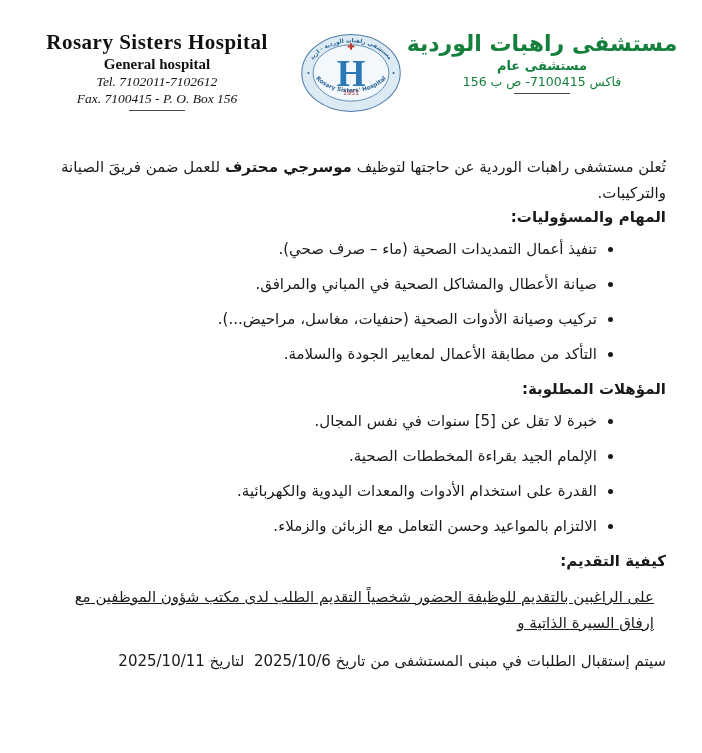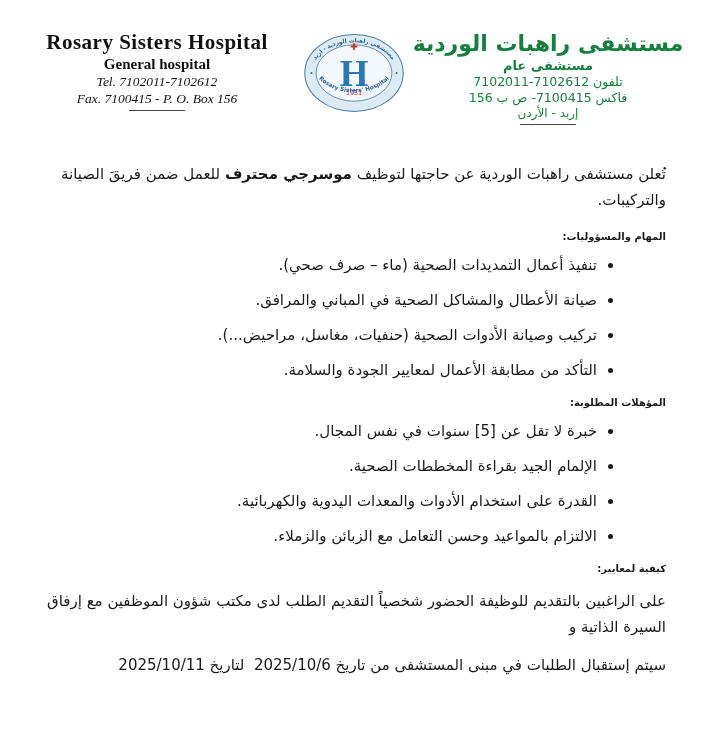--- a/index.html
+++ b/index.html
@@ -7,21 +7,21 @@
     position:relative;
     width:702px; height:753px;
     background:#ffffff;
     color:#1a1a1a;
     font-family:"DejaVu Sans", sans-serif;
     overflow:hidden;
   }
   
   .header {
     display:flex;
-    justify-content:space-between;
+    justify-content:flex-start;
     align-items:flex-start;
     padding:30px 18px 0 18px;
   }
   .h-en {
     width:278px;
     text-align:center;
     font-family:"Liberation Serif","DejaVu Serif",serif;
     color:#111;
   }
   .h-en .name   { font-size:21px; font-weight:bold; line-height:25px; letter-spacing:.5px; }
@@ -61,29 +61,29 @@
     direction:rtl;
     text-align:right;
     padding:0 36px 0 36px;
     margin-top:36px;
     font-size:15px;
   }
   .intro { line-height:26px; margin:0; }
   .intro b { font-weight:bold; }
   .sec-h {
     font-weight:bold;
-    font-size:10px;
-    margin:18px 0 14px 0;
+    font-size:15px;
+    margin:2px 0 14px 0;
   }
   ul.blist {
     margin:13px; padding:0 56px 0 0;
     list-style:disc;
   }
   ul.blist li { margin-bottom:17px; line-height:18px; }
-  .apply-p { line-height:26px; margin:0; }
+  .apply-p { line-height:26px; margin:12px;text-decoration:underline; }
   .dates {
     margin-top:14px;
     line-height:22px;
     white-space:pre-wrap;
   }
 </style>
 </head>
 <body>
 
 <div class="page">
@@ -114,23 +114,21 @@
         <text x="50" y="53" text-anchor="middle" font-family="Liberation Serif, DejaVu Serif, serif" font-size="36" font-weight="bold" fill="#2b78b9">H</text>
         <text x="50" y="61.5" text-anchor="middle" font-size="6.2" fill="#b03030">1951</text>
         <circle cx="8.5" cy="40" r="1" fill="#2b6396"></circle>
         <circle cx="91.5" cy="40" r="1" fill="#2b6396"></circle>
       </svg>
     </div>
 
     <div class="h-ar">
       <div class="name">مستشفى راهبات الوردية</div>
       <div class="sub">مستشفى عام</div>
-      <div class="tel">تلفون 7102612-7102011</div>
       <div class="fax">فاكس 7100415- ص ب 156</div>
-      <div class="loc">إربد - الأردن</div>
       <div class="rule"></div>
     </div>
   </div>
 
 
   <div class="content">
 
     <p class="intro"><span>تُعلن مستشفى راهبات الوردية عن حاجتها لتوظيف </span><b>موسرجي محترف</b><span> للعمل ضمن فريقَ الصيانة والتركيبات.</span></p>
 
     <div class="sec-h">المهام والمسؤوليات:</div>
@@ -142,19 +140,19 @@
     </ul>
 
     <div class="sec-h">المؤهلات المطلوبة:</div>
     <ul class="blist">
       <li>خبرة لا تقل عن [5] سنوات في نفس المجال.</li>
       <li>الإلمام الجيد بقراءة المخططات الصحية.</li>
       <li>القدرة على استخدام الأدوات والمعدات اليدوية والكهربائية.</li>
       <li>الالتزام بالمواعيد وحسن التعامل مع الزبائن والزملاء.</li>
     </ul>
 
-    <div class="sec-h">كيفية لمعايير:</div>
+    <div class="sec-h">كيفية التقديم:</div>
     <p class="apply-p">على الراغبين بالتقديم للوظيفة الحضور شخصياً التقديم الطلب لدى مكتب شؤون الموظفين مع إرفاق السيرة الذاتية و</p>
 
     <div class="dates">سيتم إستقبال الطلبات في مبنى المستشفى من تاريخ 2025/10/6  لتاريخ 2025/10/11</div>
   </div>
 
 </div>
 
 </body></html>

